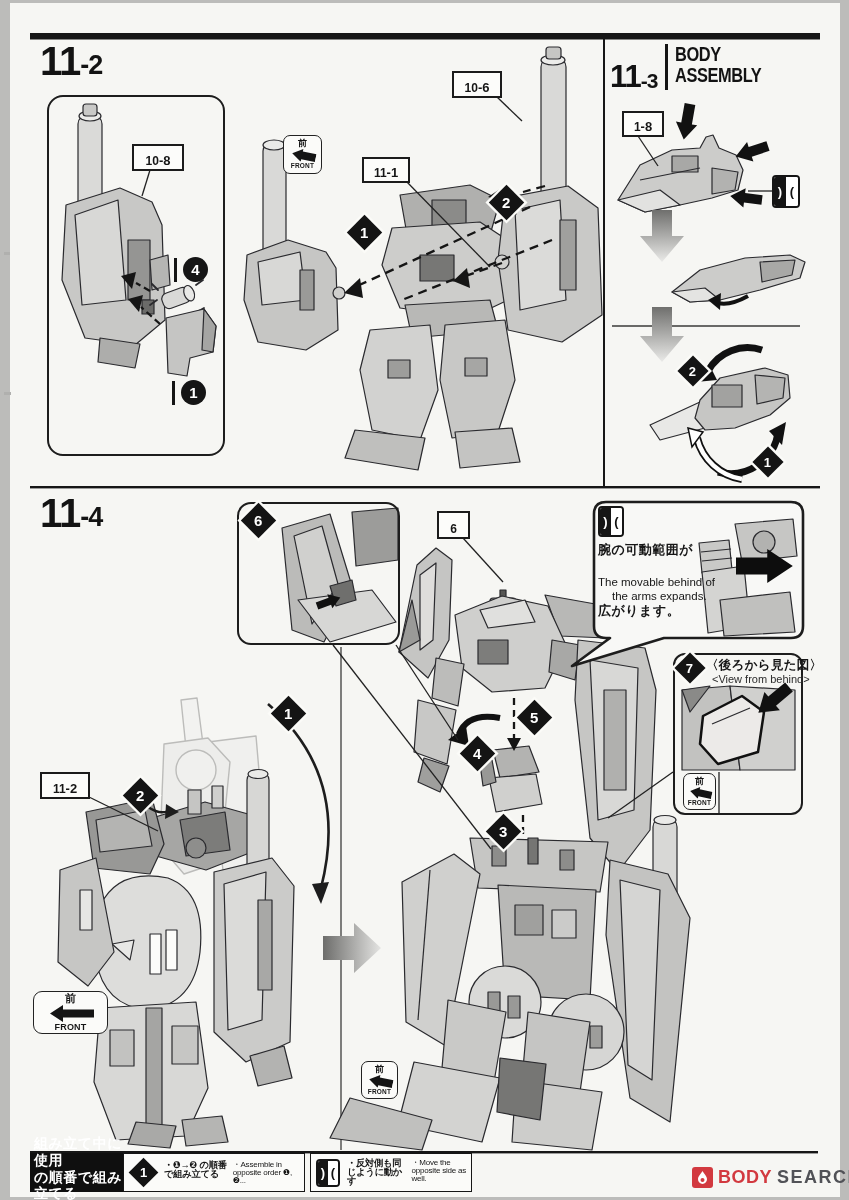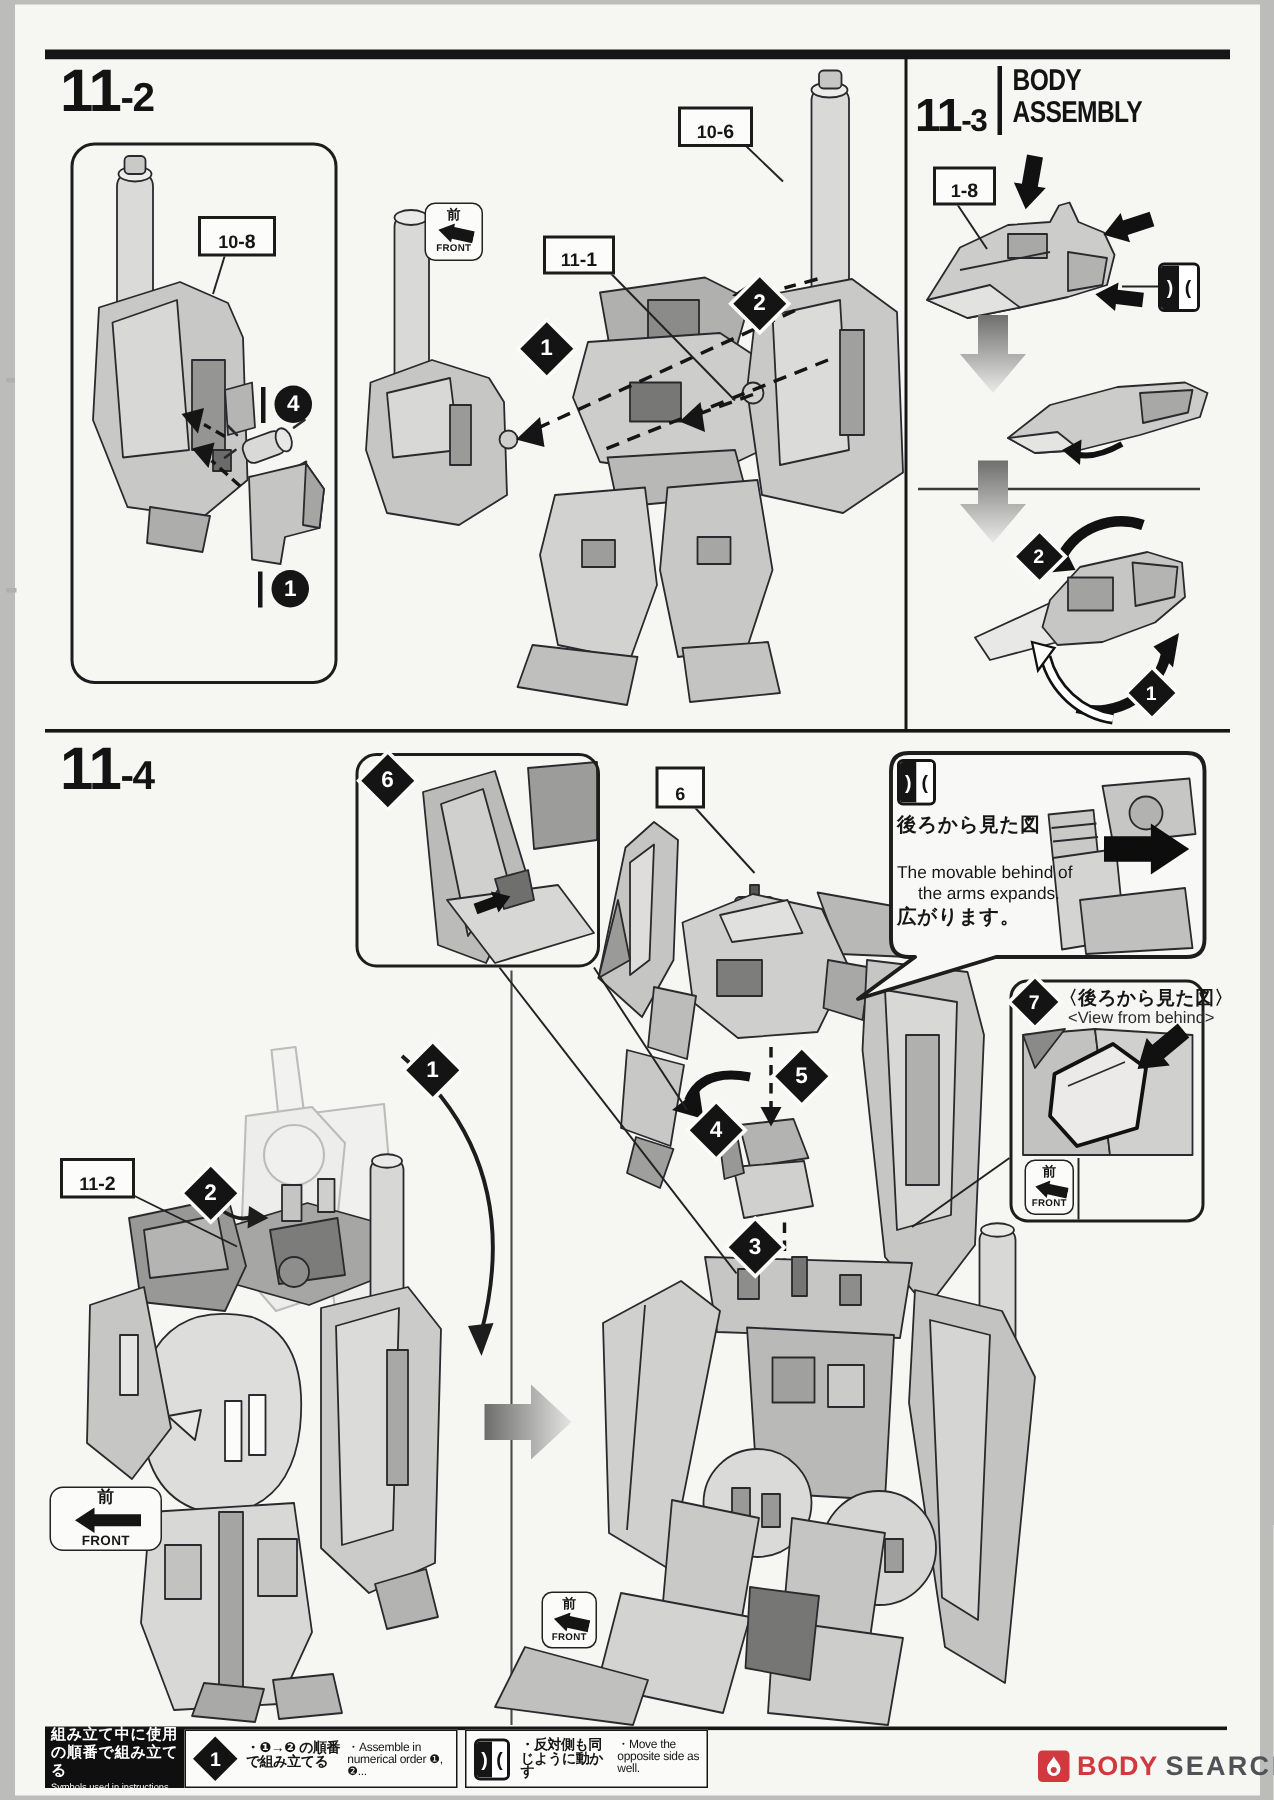--- a/index.html
+++ b/index.html
@@ -55,21 +55,21 @@
   .obox{border:2.6px solid #1d1d1d;border-radius:14px;background:transparent;box-sizing:border-box;}
 
   
   .jp-b{font-weight:800;font-size:13px;line-height:1;letter-spacing:.5px;}
   .en-t{font-size:11.5px;line-height:1;}
   .b7-jp{font-weight:800;font-size:12.5px;line-height:1;letter-spacing:.3px;}
   .b7-en{font-size:11px;line-height:1;color:#2c2c2c;}
 
   
   .leg-black{left:30px;top:1153px;width:93px;height:39px;background:#0f0f0f;color:#fff;display:flex;flex-direction:column;justify-content:center;padding-left:4px;box-sizing:border-box;}
-  .lb-jp{font-size:10px;font-weight:800;line-height:1.2;letter-spacing:.5px;}
+  .lb-jp{font-size:14px;font-weight:800;line-height:1.2;letter-spacing:.5px;}
   .lb-en{font-size:6.2px;margin-top:1px;}
   .leg-box{top:1153px;height:39px;border:1.8px solid #161616;background:#fbfbf9;display:flex;align-items:center;box-sizing:border-box;}
   .lg-col{display:flex;justify-content:center;gap:2px;}
   .lg-jp{font-size:9.3px;font-weight:700;letter-spacing:-.3px;line-height:1;}
   .lg-en{font-size:8px;letter-spacing:-.2px;line-height:1;}
   .dmi{width:21px;height:21px;background:#131313;transform:rotate(45deg);display:flex;align-items:center;justify-content:center;margin:0 10px 0 9px;flex:none;}
   .dmi span{transform:rotate(-45deg);color:#fff;font-size:13px;font-weight:800;}
   .micon-s{position:static;width:24px;height:28px;margin:0 7px 0 5px;flex:none;}
 
   
@@ -484,40 +484,40 @@
 
 <div class="micon ov" style="left:772px;top:175px;width:28px;height:33px;">
   <span class="mL">)</span>
     <span class="mR">(</span>
 </div>
 <div class="micon ov" style="left:598px;top:506px;width:26px;height:31px;">
   <span class="mL">)</span>
     <span class="mR">(</span>
 </div>
 
-<div class="ov jp-b" style="left:598px;top:543px;">後ろから見た図</div>
+<div class="ov jp-b" style="left:598px;top:543px;">腕の可動範囲が</div>
 <div class="ov jp-b" style="left:598px;top:560px;margin-top:44px;">広がります。</div>
 <div class="ov en-t" style="left:598px;top:577px;">The movable behind of</div>
 <div class="ov en-t" style="left:612px;top:591px;">the arms expands.</div>
 
 <div class="ov b7-jp" style="left:706px;top:660px;font-family:Liberation Mono, monospace;">〈後ろから見た図〉</div>
 <div class="ov b7-en" style="left:712px;top:674px;">&lt;View from behind&gt;</div>
 
 <div class="ov leg-black">
   <span class="lb-jp">組み立て中に使用</span>
   <span class="lb-jp">の順番で組み立てる</span>
   <span class="lb-en">Symbols used in instructions</span>
 </div>
 <div class="ov leg-box" style="left:123px;width:182px;">
   <span class="dmi">
       <span>1</span>
     </span>
   <span class="lg-col">
     <span class="lg-jp">・❶→❷ の順番で組み立てる</span>
-    <span class="lg-en">・Assemble in numerical order ❶, ❷...</span>
+    <span class="lg-en">・Assemble in opposite order ❶, ❷...</span>
   </span>
 </div>
 <div class="ov leg-box" style="left:310px;width:162px;">
   <span class="micon micon-s">
     <span class="mL">)</span>
       <span class="mR">(</span>
   </span>
   <span class="lg-col">
     <span class="lg-jp">・反対側も同じように動かす</span>
     <span class="lg-en">・Move the opposite side as well.</span>

